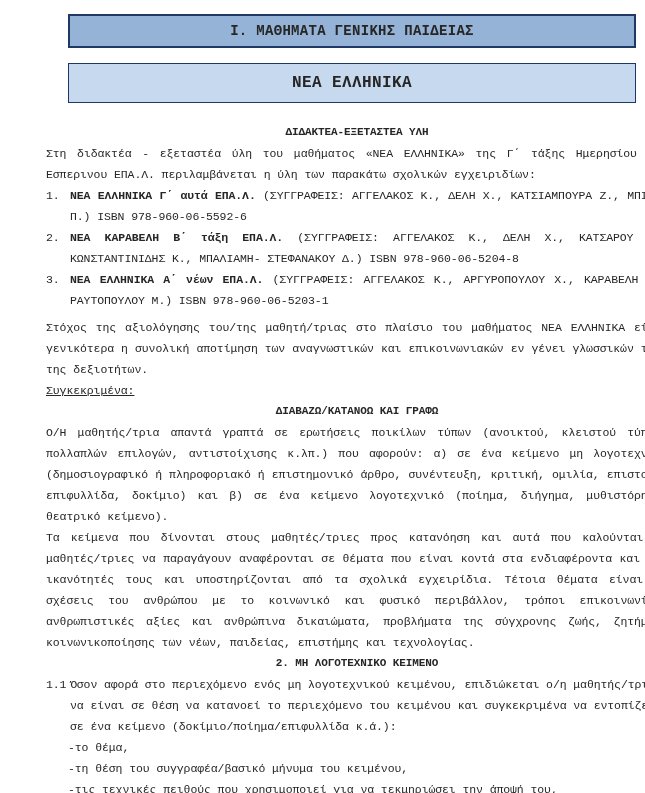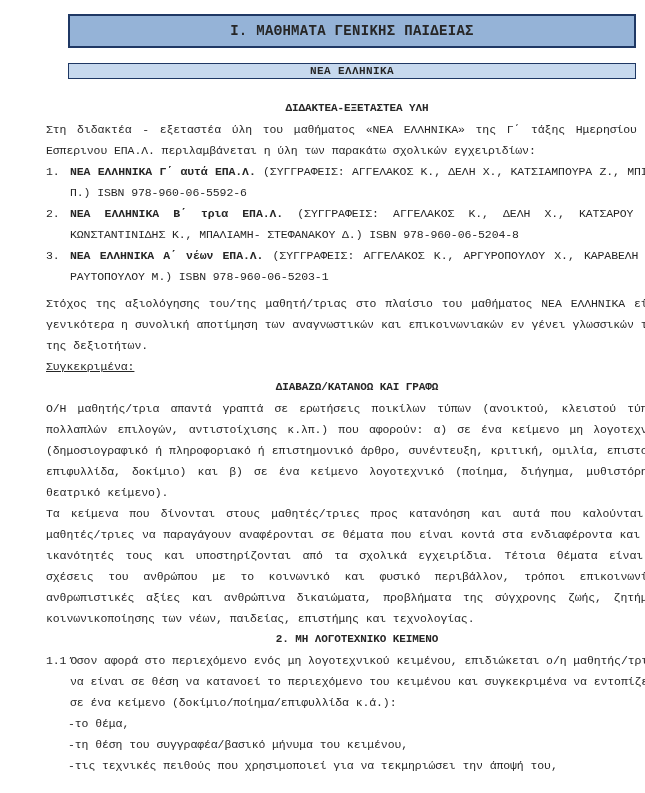--- a/index.html
+++ b/index.html
@@ -31,24 +31,24 @@
     justify-content: center;
   }
   .banner-primary {
     margin-top: 14px;
     height: 34px;
     font-size: 14px;
     letter-spacing: 0.3px;
   }
   .banner-secondary {
     margin-top: 15px;
-    height: 16px;
+    height: 40px;
     border-width: 1.5px;
     background: var(--banner2-bg);
-    font-size: 11px;
+    font-size: 16px;
     letter-spacing: 0.4px;
   }
   .content {
     padding: 19px 5px 0 18px;
     font-size: 11.5px;
     line-height: 21px;
     letter-spacing: -0.1px;
   }
   .content p { margin: 0; }
   .h {
@@ -96,21 +96,21 @@
 
     <p class="h h-syllabus">ΔΙΔΑΚΤΕΑ-ΕΞΕΤΑΣΤΕΑ ΥΛΗ</p>
 
     <p class="just intro">Στη διδακτέα - εξεταστέα ύλη του μαθήματος «ΝΕΑ ΕΛΛΗΝΙΚΑ»  της Γ΄ τάξης Ημερησίου και Εσπερινου ΕΠΑ.Λ. περιλαμβάνεται η ύλη των παρακάτω σχολικών εγχειριδίων:</p>
 
     <div class="book-list">
       <div class="book">
         <span class="num">1.</span><b>ΝΕΑ ΕΛΛΗΝΙΚΑ Γ΄ αυτά ΕΠΑ.Λ.</b><span> (ΣΥΓΓΡΑΦΕΙΣ: ΑΓΓΕΛΑΚΟΣ Κ., ΔΕΛΗ Χ., ΚΑΤΣΙΑΜΠΟΥΡΑ Ζ., ΜΠΙΣΤΑ Π.) ISBN 978-960-06-5592-6</span>
       </div>
       <div class="book">
-        <span class="num">2.</span><b>ΝΕΑ ΕΛΛΗΝΙΚΑ Β΄ τρια ΕΠΑ.Λ.</b><span> (ΣΥΓΓΡΑΦΕΙΣ: ΑΓΓΕΛΑΚΟΣ Κ., ΔΕΛΗ Χ., ΚΑΤΣΑΡΟΥ Ε., ΚΩΝΣΤΑΝΤΙΝΙΔΗΣ Κ., ΜΠΑΛΙΑΜΗ- ΣΤΕΦΑΝΑΚΟΥ Δ.) ISBN 978-960-06-5204-8</span>
+        <span class="num">2.</span><b>ΝΕΑ ΚΑΡΑΒΕΛΗ Β΄ τάξη ΕΠΑ.Λ.</b><span> (ΣΥΓΓΡΑΦΕΙΣ: ΑΓΓΕΛΑΚΟΣ Κ., ΔΕΛΗ Χ., ΚΑΤΣΑΡΟΥ Ε., ΚΩΝΣΤΑΝΤΙΝΙΔΗΣ Κ., ΜΠΑΛΙΑΜΗ- ΣΤΕΦΑΝΑΚΟΥ Δ.) ISBN 978-960-06-5204-8</span>
       </div>
       <div class="book">
         <span class="num">3.</span><b>ΝΕΑ ΕΛΛΗΝΙΚΑ  Α΄ νέων ΕΠΑ.Λ.</b><span> (ΣΥΓΓΡΑΦΕΙΣ: ΑΓΓΕΛΑΚΟΣ Κ., ΑΡΓΥΡΟΠΟΥΛΟΥ Χ., ΚΑΡΑΒΕΛΗ Α., ΡΑΥΤΟΠΟΥΛΟΥ Μ.) ISBN 978-960-06-5203-1</span>
       </div>
     </div>
 
     <p class="just">Στόχος της αξιολόγησης του/της μαθητή/τριας στο πλαίσιο του μαθήματος ΝΕΑ ΕΛΛΗΝΙΚΑ  είναι γενικότερα η συνολική αποτίμηση των αναγνωστικών και επικοινωνιακών εν γένει γλωσσικών του/της δεξιοτήτων.</p>
 
     <p><span class="underline">Συγκεκριμένα:</span></p>
 

